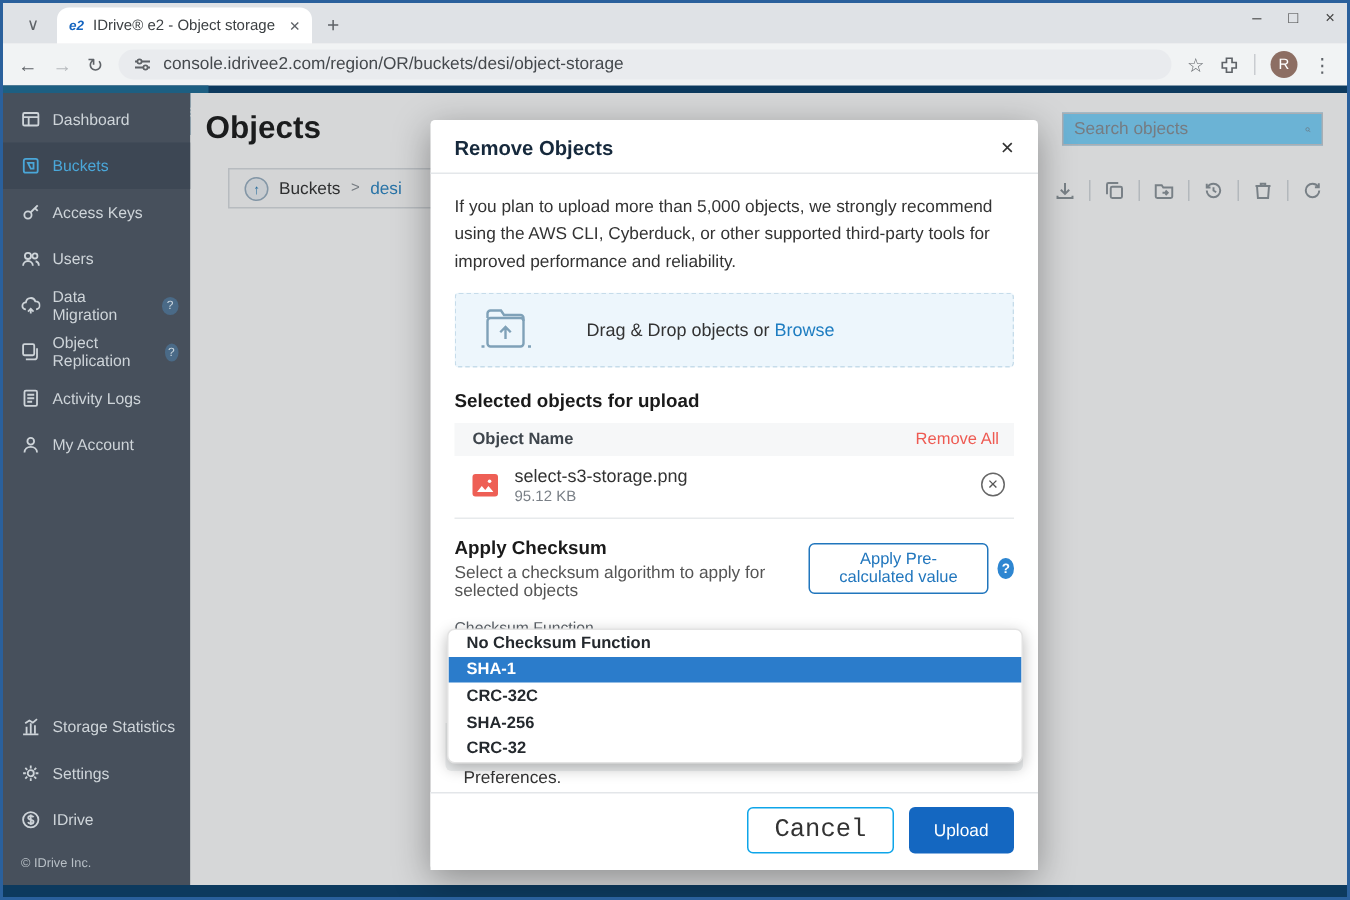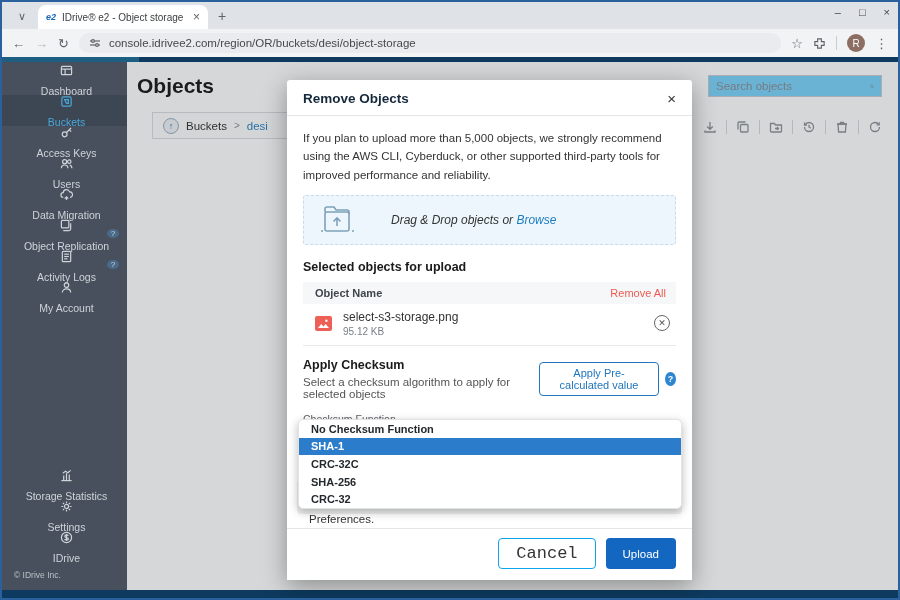--- a/index.html
+++ b/index.html
@@ -31,21 +31,21 @@
   .logo sup { font-size:7px; }
   .hamburger { color:#dce6ee; font-size:14px; }
   .plan { color:#dfe8f0; font-size:10px; margin-left:16px; }
   .upgrade-btn { background:#b02a37; color:#fff; font-size:10.5px; border:none; border-radius:3px; padding:4px 12px; margin-left:10px; }
   .header-right { position:absolute; right:12px; display:flex; align-items:center; gap:12px; }
   .moon { color:#b9c6d1; font-size:13px; }
   .avatar-a { width:21px; height:21px; border-radius:50%; background:#8d9aa6; color:#fff; font-size:11px; display:flex; align-items:center; justify-content:center; }
 
   
   .sidebar { position:absolute; left:0; top:60px; width:125px; bottom:8px; background:#47505c; display:flex; flex-direction:column; padding-top:2px; }
-  .side-item { display:flex; align-items:center; height:31px; padding:0 8px 0 12px; color:#ced4d9; font-size:10.5px; gap:8px; position:relative;flex-direction:column; }
+  .side-item { display:flex; align-items:center; height:31px; padding:0 8px 0 12px; color:#ced4d9; font-size:10.5px; gap:8px; position:relative; }
   .side-item svg { flex:0 0 auto; stroke:#ced4d9; }
   .side-item.active { background:#3d4754; color:#4aa7d9; }
   .side-item.active svg { stroke:#4aa7d9; }
   .side-badge { margin-left:auto; width:12px; height:12px; border-radius:50%; background:#4a6a87; color:#cdd8e0; font-size:8px; display:flex; align-items:center; justify-content:center; }
   .side-spacer { flex:1; }
   .side-copy { color:#b9c0c7; font-size:8.5px; padding:8px 12px 10px; }
 
   .bottom-strip { position:absolute; left:0; right:0; bottom:0; height:8px; background:#0d3a5e; }
 
   
@@ -65,21 +65,21 @@
 
   .overlay { position:absolute; left:125px; top:60px; right:0; bottom:8px; background:rgba(30,35,40,0.18); z-index:5; }
 
   
   .modal { position:absolute; left:285px; top:78px; width:405px; height:500px; background:#fff; border-radius:3px; box-shadow:0 6px 24px rgba(0,0,0,.35); z-index:10; }
   .modal-header { display:flex; align-items:center; justify-content:space-between; padding:11px 16px 9px; border-bottom:1px solid #e4e7ea; }
   .modal-title { font-size:13.5px; font-weight:bold; color:#16293c; }
   .modal-close { font-size:15px; color:#333; line-height:1; }
   .modal-body { padding:13px 16px 0; }
   .info-text { font-size:11.5px; color:#333; line-height:1.6; }
-  .dropzone { margin-top:11px; height:50px; background:#edf6fc; border:1px dashed #c6dcea; border-radius:3px; display:flex; align-items:center; padding-left:15px;font-style:italic; }
+  .dropzone { margin-top:11px; height:50px; background:#edf6fc; border:1px dashed #c6dcea; border-radius:3px; display:flex; align-items:center; padding-left:15px; }
   .dz-text { font-size:12px; color:#333; margin-left:32px; }
   .browse-link { color:#1e7dc1; }
   .sec-heading { margin-top:15px; font-size:12.5px; font-weight:bold; color:#1a1a1a; }
   .list-header { margin-top:8px; background:#f6f7f8; height:22px; display:flex; align-items:center; justify-content:space-between; padding:0 10px 0 12px; }
   .col-name { font-size:11px; font-weight:bold; color:#3e454c; }
   .remove-all { font-size:11px; color:#ee5a52; }
   .file-row { height:38px; display:flex; align-items:center; padding:0 6px 0 12px; }
   .file-icon { width:17px; height:15px; background:#ee5f55; border-radius:2px; display:flex; align-items:center; justify-content:center; }
   .file-meta { margin-left:11px; }
   .file-name { font-size:12px; color:#333; }

